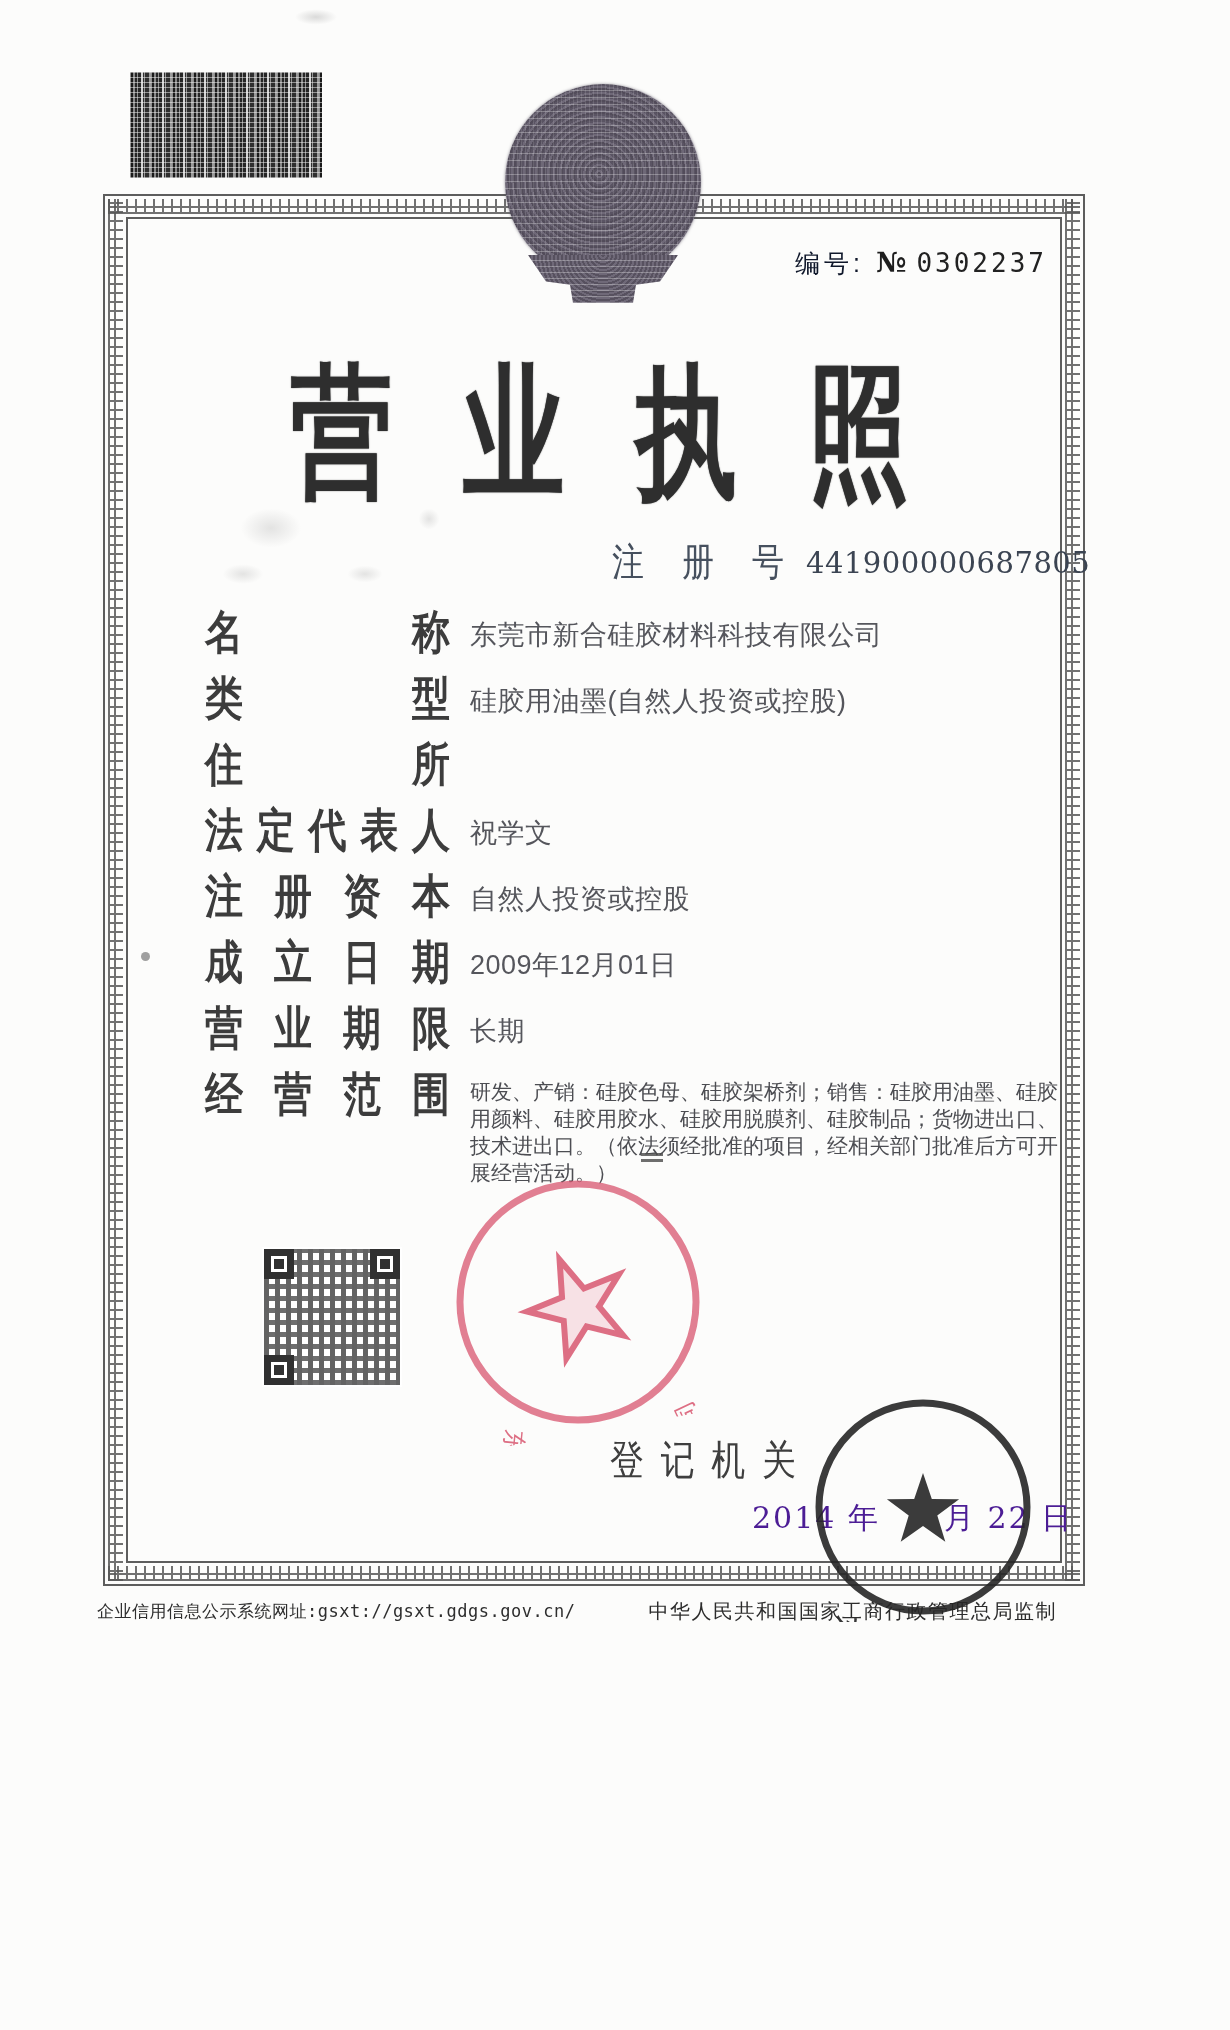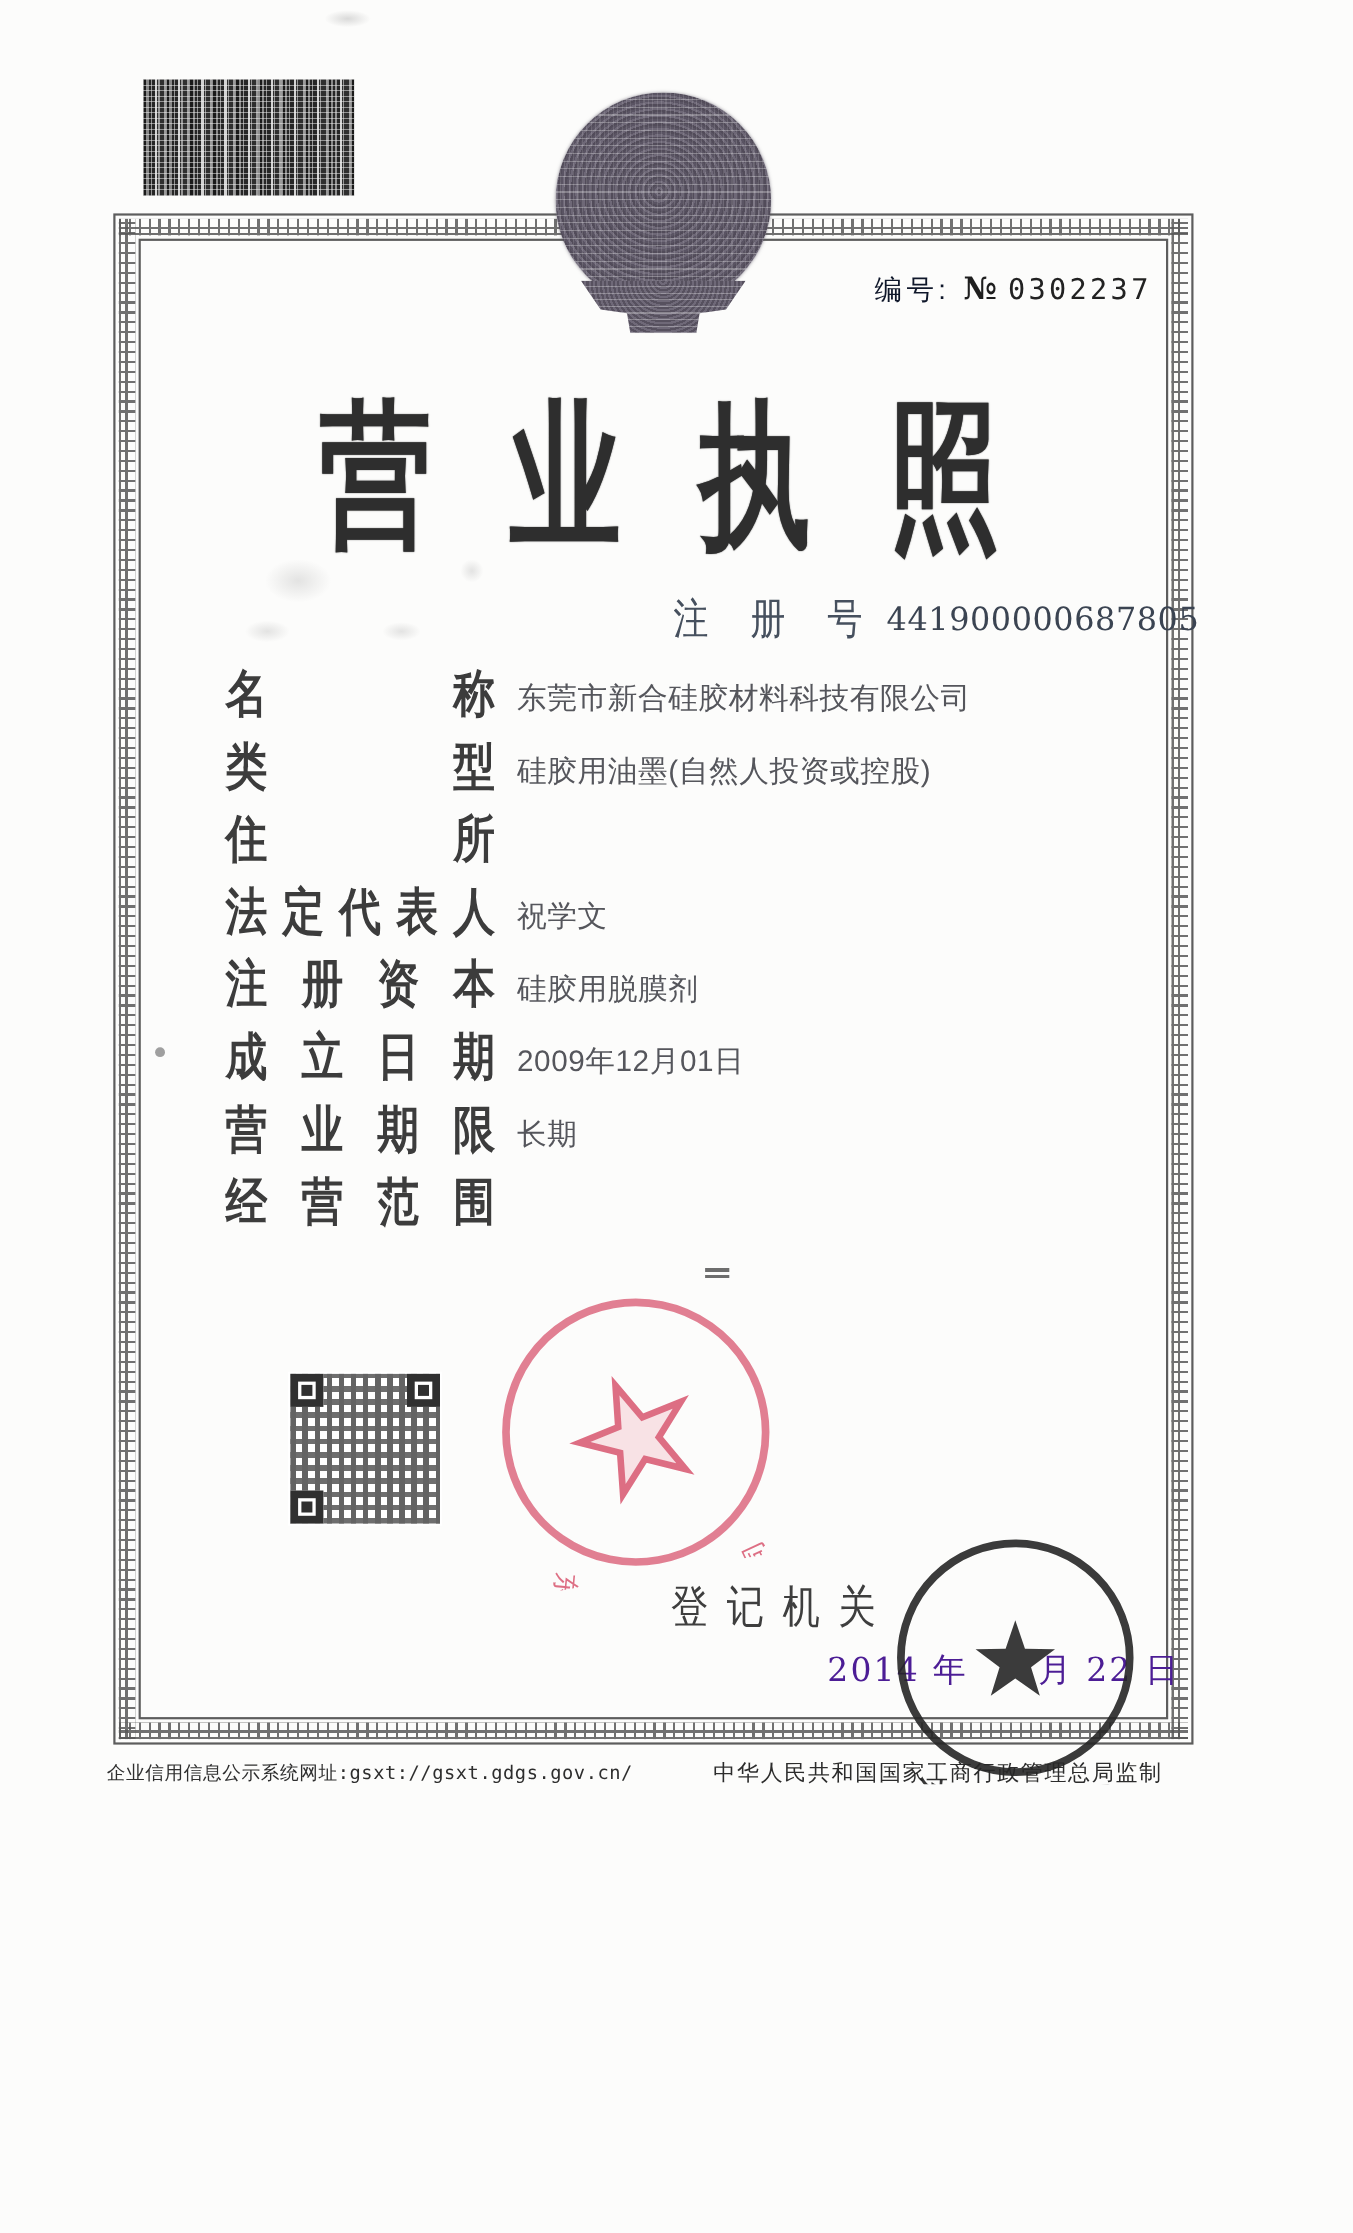--- a/index.html
+++ b/index.html
@@ -208,21 +208,21 @@
       </div>
     <div class="f-value">祝学文</div>
   </div>
   <div class="row">
     <div class="f-label">
         <span>注</span>
         <span>册</span>
         <span>资</span>
         <span>本</span>
       </div>
-    <div class="f-value">硅胶用脱膜剂</div>
+    <div class="f-value">自然人投资或控股</div>
   </div>
   <div class="row">
     <div class="f-label">
         <span>成</span>
         <span>立</span>
         <span>日</span>
         <span>期</span>
       </div>
     <div class="f-value">2009年12月01日</div>
   </div>
@@ -235,20 +235,21 @@
       </div>
     <div class="f-value">长期</div>
   </div>
   <div class="row">
     <div class="f-label">
         <span>经</span>
         <span>营</span>
         <span>范</span>
         <span>围</span>
       </div>
+    <div class="f-value">研发、产销：硅胶色母、硅胶架桥剂；销售：硅胶用油墨、硅胶用颜料、硅胶用胶水、硅胶用脱膜剂、硅胶制品；货物进出口、技术进出口。（依法须经批准的项目，经相关部门批准后方可开展经营活动。）</div>
   </div>
 </div>
 
 <div class="abs qr">
   <div class="qr-mesh"></div>
   <div class="finder tl"></div>
   <div class="finder tr"></div>
   <div class="finder bl"></div>
 </div>
 

